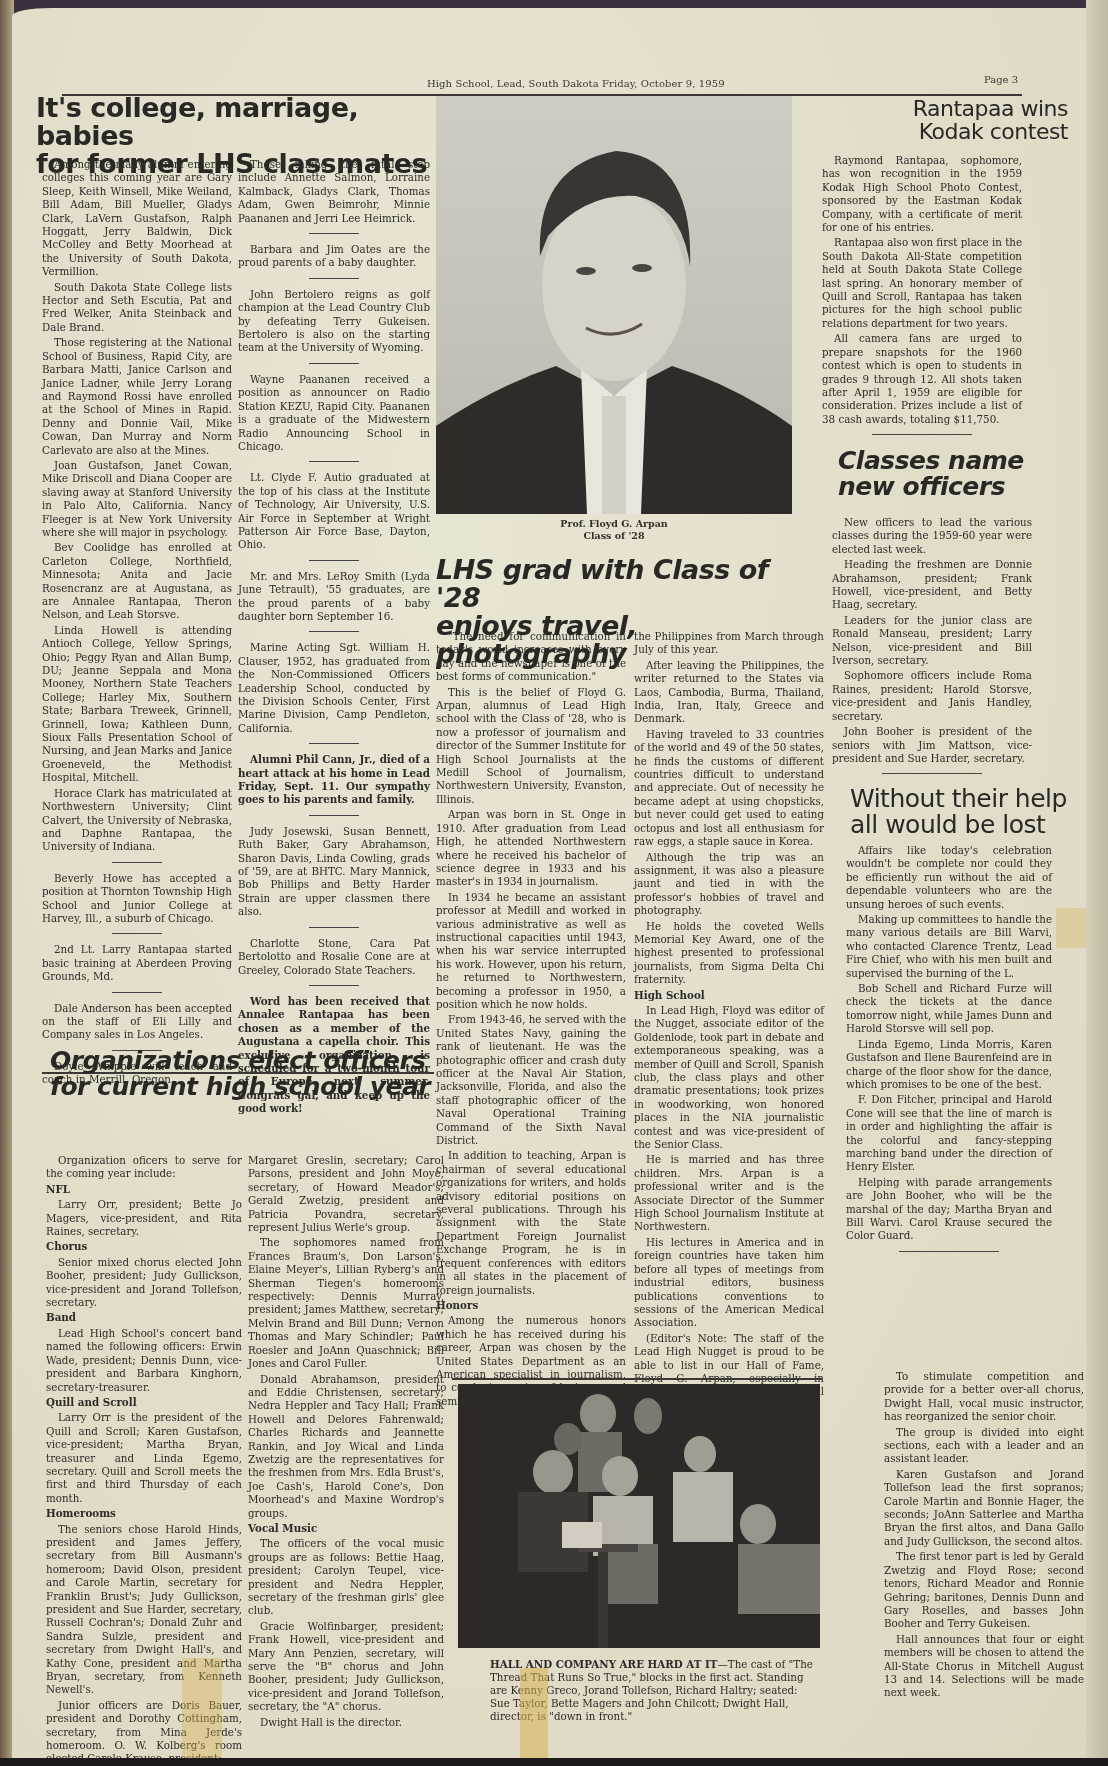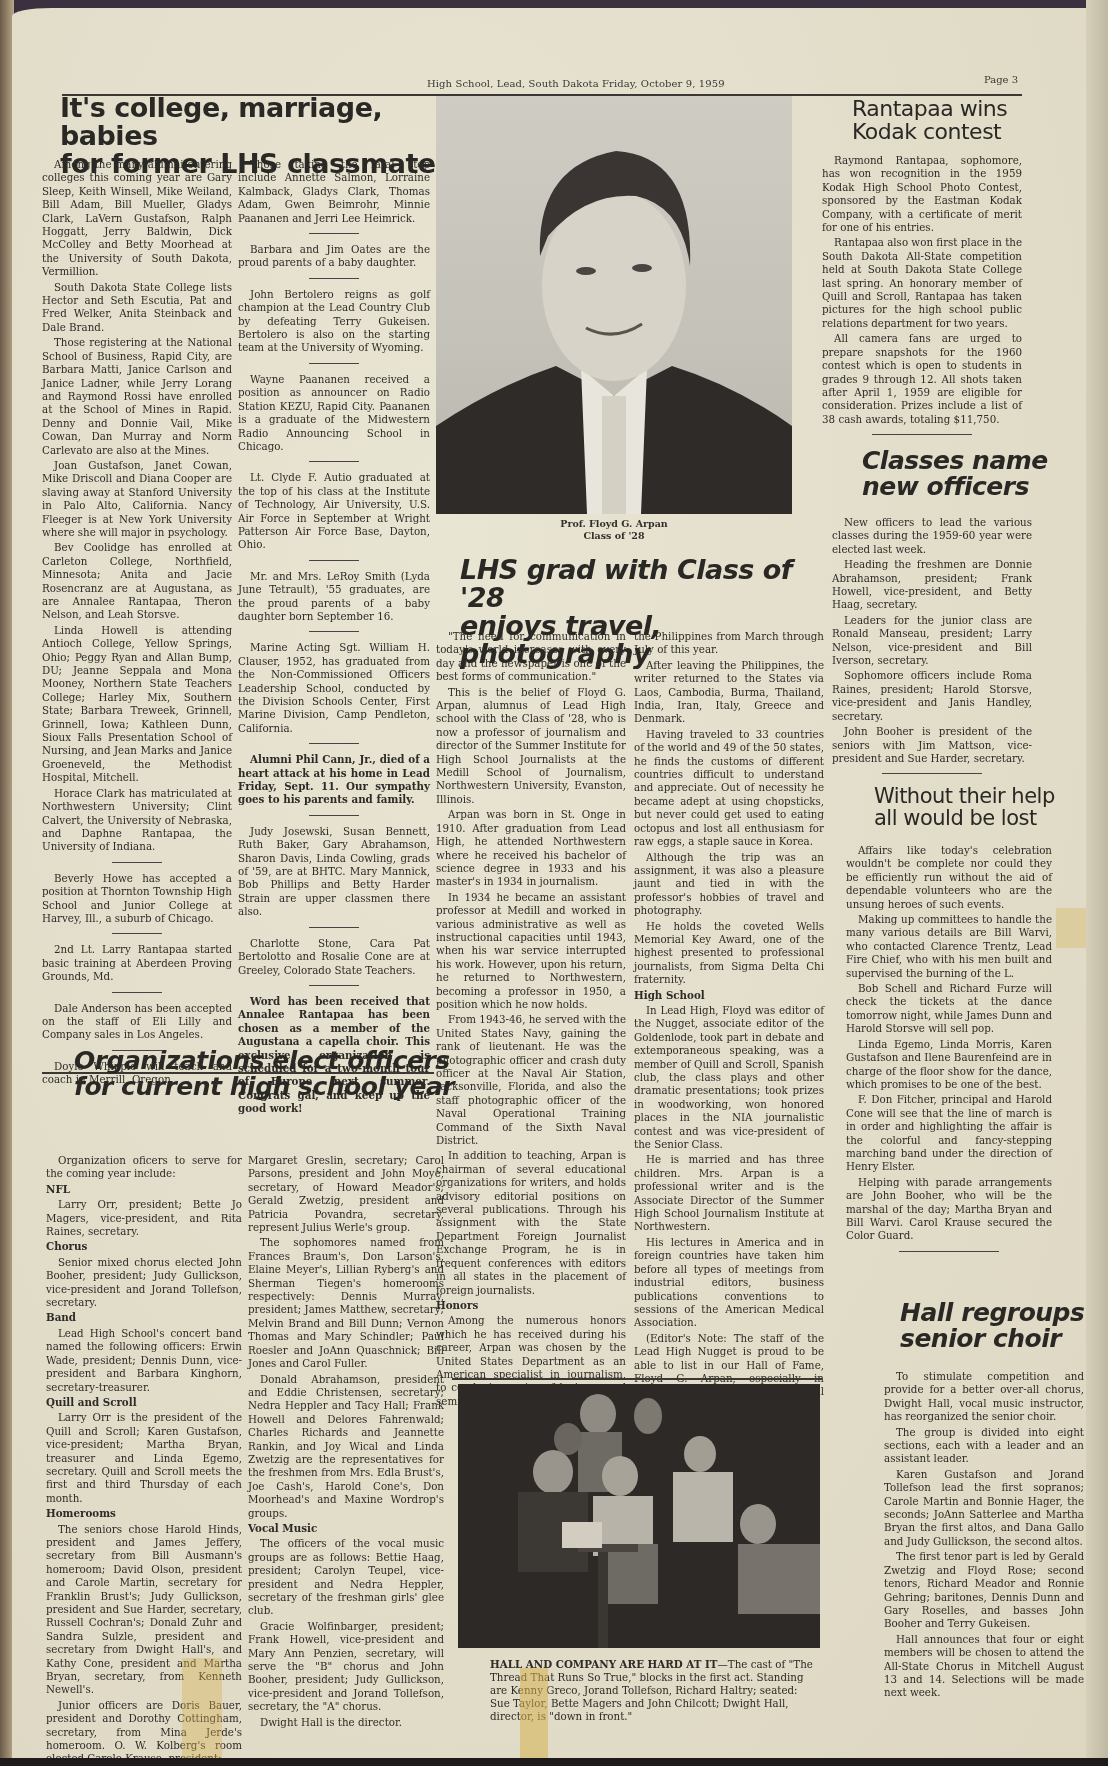--- a/index.html
+++ b/index.html
@@ -15,21 +15,21 @@
     border-top-left-radius: 40px 8px;
   }
   .right-edge { position: absolute; right: 0; top: 0; width: 22px; height: 1766px; background: linear-gradient(90deg,#d6d0bb,#bfb8a2); }
   .bottom-strip { position: absolute; left: 0; bottom: 0; width: 1108px; height: 8px; background: #1e1a1c; }
   .tape { position: absolute; background: rgba(214,176,80,0.55); }
 
   .masthead { position: absolute; left: 50px; top: 66px; width: 960px; height: 22px; border-bottom: 2px solid #3b3833; }
   .masthead .center { position: absolute; left: 365px; top: 4px; font-size: 10px; color: #3a3833; letter-spacing: .1px; }
   .masthead .pageno { position: absolute; right: 4px; top: 0px; font-size: 10px; color: #3a3833; }
 
-  .headline { font-family: "DejaVu Sans", sans-serif; color: #2a2825; line-height: 1.04; letter-spacing: -0.5px; margin-left: 24px; }
+  .headline { font-family: "DejaVu Sans", sans-serif; color: #2a2825; line-height: 1.04; letter-spacing: -0.5px; }
   .hl-ital { font-style: italic; font-weight: bold; }
   .hl-light { font-weight: normal; }
 
   .col { position: absolute; font-size: 10.3px; line-height: 13.4px; text-align: justify; color: #2d2b27; }
   .col p { text-indent: 12px; margin-bottom: 2px; }
   .col .sub { font-weight: bold; text-indent: 0; margin-top: 1px; }
   .col .bold { font-weight: bold; }
   .rule { width: 50px; height: 1px; background: #444; margin: 8px auto 9px; }
   .hr { position: absolute; height: 1.5px; background: #3b3833; }
 
@@ -195,21 +195,21 @@
       <rect x="280" y="160" width="82" height="70" fill="#77726b"></rect>
       <rect x="120" y="160" width="60" height="8" fill="#4a4540"></rect>
       <rect x="140" y="168" width="10" height="96" fill="#3a3632"></rect>
       <rect x="104" y="138" width="40" height="26" fill="#d2cdc0"></rect>
     </svg>
   </div>
   <div class="caption-block" style="left:478px;top:1650px;width:330px;">
     <span class="bold" style="font-weight:bold">HALL AND COMPANY ARE HARD AT IT</span><span>—The cast of "The Thread That Runs So True," blocks in the first act. Standing are Kenny Greco, Jorand Tollefson, Richard Haltry; seated: Sue Taylor, Bette Magers and John Chilcott; Dwight Hall, director, is "down in front."</span>
   </div>
 
-  <div class="headline hl-light" style="position:absolute;left:816px;top:90px;width:240px;font-size:22px;">
+  <div class="headline hl-light" style="position:absolute;left:816px;top:90px;width:240px;font-size:22px;text-align:right;">
     <div>Rantapaa wins</div>
     <div>Kodak contest</div>
   </div>
   <div class="col" style="left:810px;top:146px;width:200px;">
     <p>Raymond Rantapaa, sophomore, has won recognition in the 1959 Kodak High School Photo Contest, sponsored by the Eastman Kodak Company, with a certificate of merit for one of his entries.</p>
     <p>Rantapaa also won first place in the South Dakota All-State competition held at South Dakota State College last spring. An honorary member of Quill and Scroll, Rantapaa has taken pictures for the high school public relations department for two years.</p>
     <p>All camera fans are urged to prepare snapshots for the 1960 contest which is open to students in grades 9 through 12. All shots taken after April 1, 1959 are eligible for consideration. Prizes include a list of 38 cash awards, totaling $11,750.</p>
     <div class="rule" style="width:100px"></div>
   </div>
 
@@ -219,38 +219,34 @@
   </div>
   <div class="col" style="left:820px;top:508px;width:200px;">
     <p>New officers to lead the various classes during the 1959-60 year were elected last week.</p>
     <p>Heading the freshmen are Donnie Abrahamson, president; Frank Howell, vice-president, and Betty Haag, secretary.</p>
     <p>Leaders for the junior class are Ronald Manseau, president; Larry Nelson, vice-president and Bill Iverson, secretary.</p>
     <p>Sophomore officers include Roma Raines, president; Harold Storsve, vice-president and Janis Handley, secretary.</p>
     <p>John Booher is president of the seniors with Jim Mattson, vice-president and Sue Harder, secretary.</p>
     <div class="rule" style="width:100px"></div>
   </div>
 
-  <div class="headline hl-light" style="position:absolute;left:838px;top:778px;width:230px;font-size:21px;">
+  <div class="headline hl-light" style="position:absolute;left:838px;top:778px;width:230px;font-size:25px;">
     <div>Without their help</div>
     <div>all would be lost</div>
   </div>
   <div class="col" style="left:834px;top:836px;width:206px;">
     <p>Affairs like today's celebration wouldn't be complete nor could they be efficiently run without the aid of dependable volunteers who are the unsung heroes of such events.</p>
     <p>Making up committees to handle the many various details are Bill Warvi, who contacted Clarence Trentz, Lead Fire Chief, who with his men built and supervised the burning of the L.</p>
     <p>Bob Schell and Richard Furze will check the tickets at the dance tomorrow night, while James Dunn and Harold Storsve will sell pop.</p>
     <p>Linda Egemo, Linda Morris, Karen Gustafson and Ilene Baurenfeind are in charge of the floor show for the dance, which promises to be one of the best.</p>
     <p>F. Don Fitcher, principal and Harold Cone will see that the line of march is in order and highlighting the affair is the colorful and fancy-stepping marching band under the direction of Henry Elster.</p>
     <p>Helping with parade arrangements are John Booher, who will be the marshal of the day; Martha Bryan and Bill Warvi. Carol Krause secured the Color Guard.</p>
     <div class="rule" style="width:100px"></div>
   </div>
 
-  <div class="headline hl-ital" style="position:absolute;left:864px;top:1292px;width:220px;font-size:25px;">
-    <div>Hall regroups</div>
-    <div>senior choir</div>
-  </div>
   <div class="col" style="left:872px;top:1362px;width:200px;">
     <p>To stimulate competition and provide for a better over-all chorus, Dwight Hall, vocal music instructor, has reorganized the senior choir.</p>
     <p>The group is divided into eight sections, each with a leader and an assistant leader.</p>
     <p>Karen Gustafson and Jorand Tollefson lead the first sopranos; Carole Martin and Bonnie Hager, the seconds; JoAnn Satterlee and Martha Bryan the first altos, and Dana Gallo and Judy Gullickson, the second altos.</p>
     <p>The first tenor part is led by Gerald Zwetzig and Floyd Rose; second tenors, Richard Meador and Ronnie Gehring; baritones, Dennis Dunn and Gary Roselles, and basses John Booher and Terry Gukeisen.</p>
     <p>Hall announces that four or eight members will be chosen to attend the All-State Chorus in Mitchell August 13 and 14. Selections will be made next week.</p>
   </div>
 
   <div class="tape" style="left:508px;top:1660px;width:28px;height:100px;"></div>
   <div class="tape" style="left:170px;top:1650px;width:40px;height:100px;opacity:.7;"></div>

